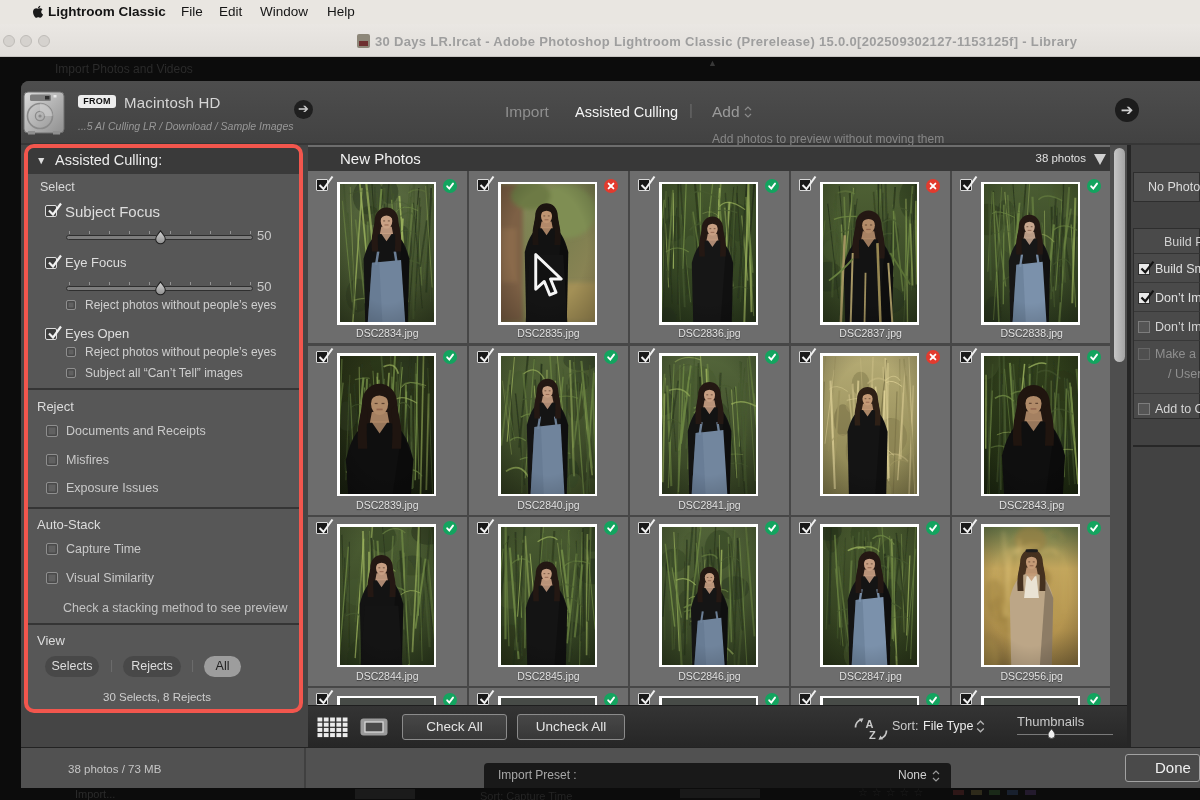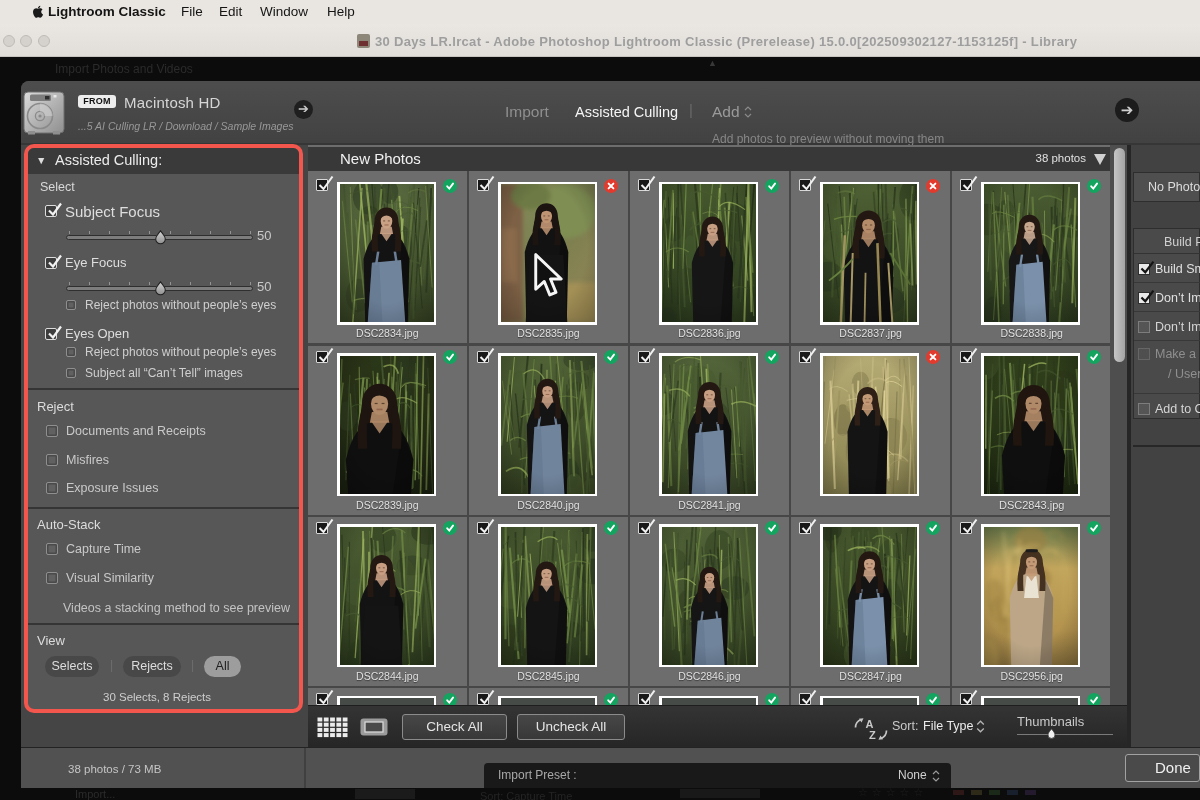--- a/index.html
+++ b/index.html
@@ -146,21 +146,21 @@
 <div style="position:absolute;left:46px;top:454px;width:12px;height:12px;background:#616161;border:1.4px solid #8f8f8f;border-radius:2px;box-sizing:border-box;box-shadow:inset 0 0 0 1.5px #4a4a4a;"></div>
 <div class="abs" style="left:66px;top:453px;font-size:12.5px;color:#c9c9c9;">Misfires</div>
 <div style="position:absolute;left:46px;top:482px;width:12px;height:12px;background:#616161;border:1.4px solid #8f8f8f;border-radius:2px;box-sizing:border-box;box-shadow:inset 0 0 0 1.5px #4a4a4a;"></div>
 <div class="abs" style="left:66px;top:481px;font-size:12.5px;color:#c9c9c9;">Exposure Issues</div>
 <div class="abs" style="left:28px;top:507px;width:271px;height:2px;background:#353535;"></div>
 <div class="abs" style="left:37px;top:517px;font-size:13px;color:#dcdcdc;">Auto-Stack</div>
 <div style="position:absolute;left:46px;top:543px;width:12px;height:12px;background:#616161;border:1.4px solid #8f8f8f;border-radius:2px;box-sizing:border-box;box-shadow:inset 0 0 0 1.5px #4a4a4a;"></div>
 <div class="abs" style="left:66px;top:542px;font-size:12.5px;color:#c9c9c9;">Capture Time</div>
 <div style="position:absolute;left:46px;top:572px;width:12px;height:12px;background:#616161;border:1.4px solid #8f8f8f;border-radius:2px;box-sizing:border-box;box-shadow:inset 0 0 0 1.5px #4a4a4a;"></div>
 <div class="abs" style="left:66px;top:571px;font-size:12.5px;color:#c9c9c9;">Visual Similarity</div>
-<div class="abs" style="left:63px;top:601px;font-size:12.5px;color:#c3c3c3;">Videos a stacking method to see preview</div>
+<div class="abs" style="left:63px;top:601px;font-size:12.5px;color:#c3c3c3;">Check a stacking method to see preview</div>
 <div class="abs" style="left:28px;top:623px;width:271px;height:2px;background:#353535;"></div>
 <div class="abs" style="left:37px;top:633px;font-size:13px;color:#dcdcdc;">View</div>
 <div class="abs" style="left:45px;top:656px;width:54px;height:21px;background:#484848;border-radius:10.5px;text-align:center;font-size:12.5px;color:#dcdcdc;line-height:21px;">Selects</div>
 <div class="abs" style="left:110px;top:658px;font-size:12px;color:#6e6e6e;">|</div>
 <div class="abs" style="left:123px;top:656px;width:58px;height:21px;background:#484848;border-radius:10.5px;text-align:center;font-size:12.5px;color:#dcdcdc;line-height:21px;">Rejects</div>
 <div class="abs" style="left:191px;top:658px;font-size:12px;color:#6e6e6e;">|</div>
 <div class="abs" style="left:204px;top:656px;width:37px;height:21px;background:#9d9d9d;border-radius:10.5px;text-align:center;font-size:12.5px;color:#202020;line-height:21px;">All</div>
 <div class="abs" style="left:103px;top:691px;font-size:11.5px;color:#cecece;">30 Selects, 8 Rejects</div>
 
 <div class="abs" style="left:308px;top:145px;width:802px;height:560px;background:#6d6d6d;"></div>

